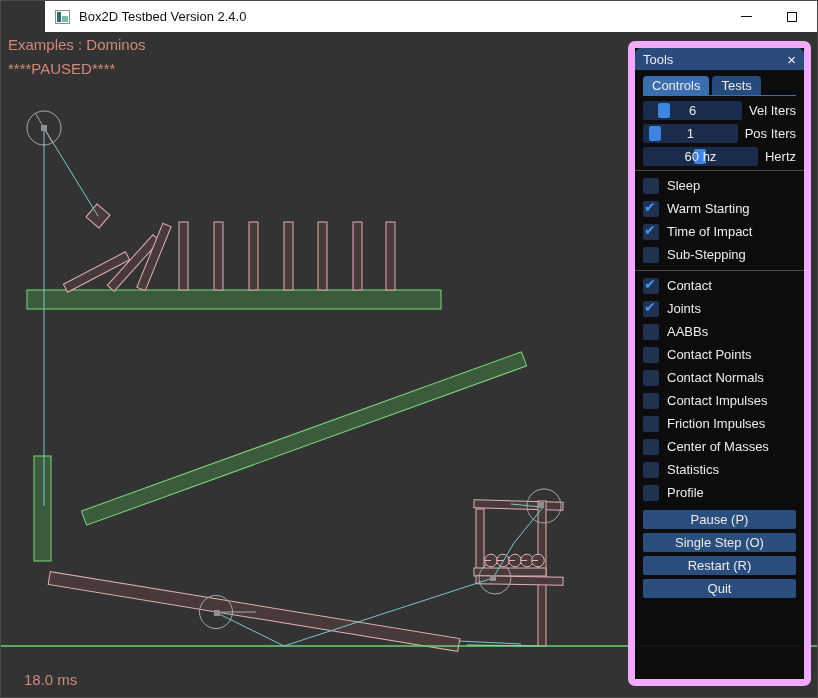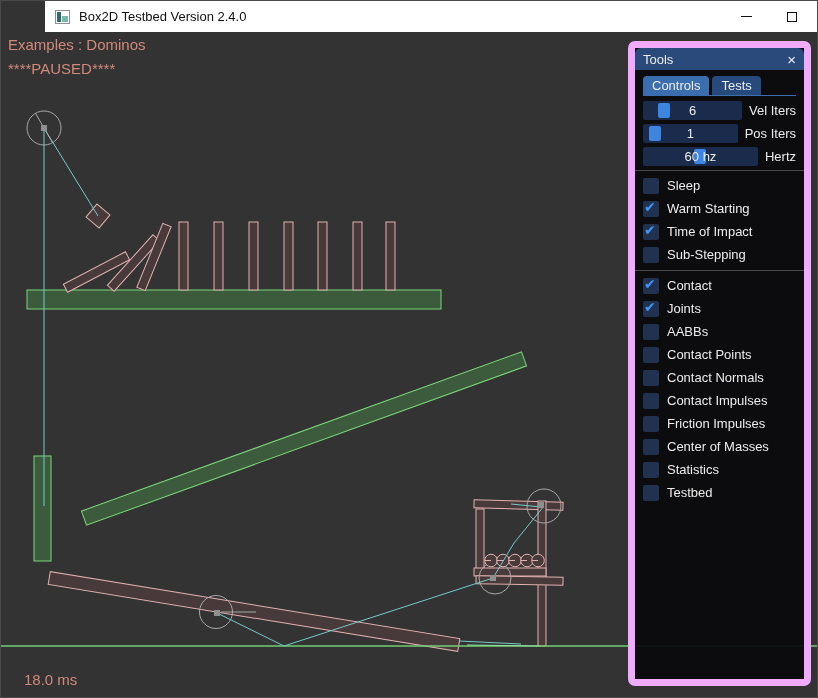--- a/index.html
+++ b/index.html
@@ -218,19 +218,25 @@
             <div class="crow">
               <div class="cbox"></div>
               <span class="clabel">Center of Masses</span>
             </div>
             <div class="crow">
               <div class="cbox"></div>
               <span class="clabel">Statistics</span>
             </div>
             <div class="crow">
               <div class="cbox"></div>
-              <span class="clabel">Testbed</span>
-            </div>
+              <span class="clabel">Profile</span>
+            </div>
+          </div>
+        <div id="buttons">
+            <div class="pbtn">Pause (P)</div>
+            <div class="pbtn">Single Step (O)</div>
+            <div class="pbtn">Restart (R)</div>
+            <div class="pbtn">Quit</div>
           </div>
       </div>
     </div>
   </div>
 </div>
 
 </body></html>

